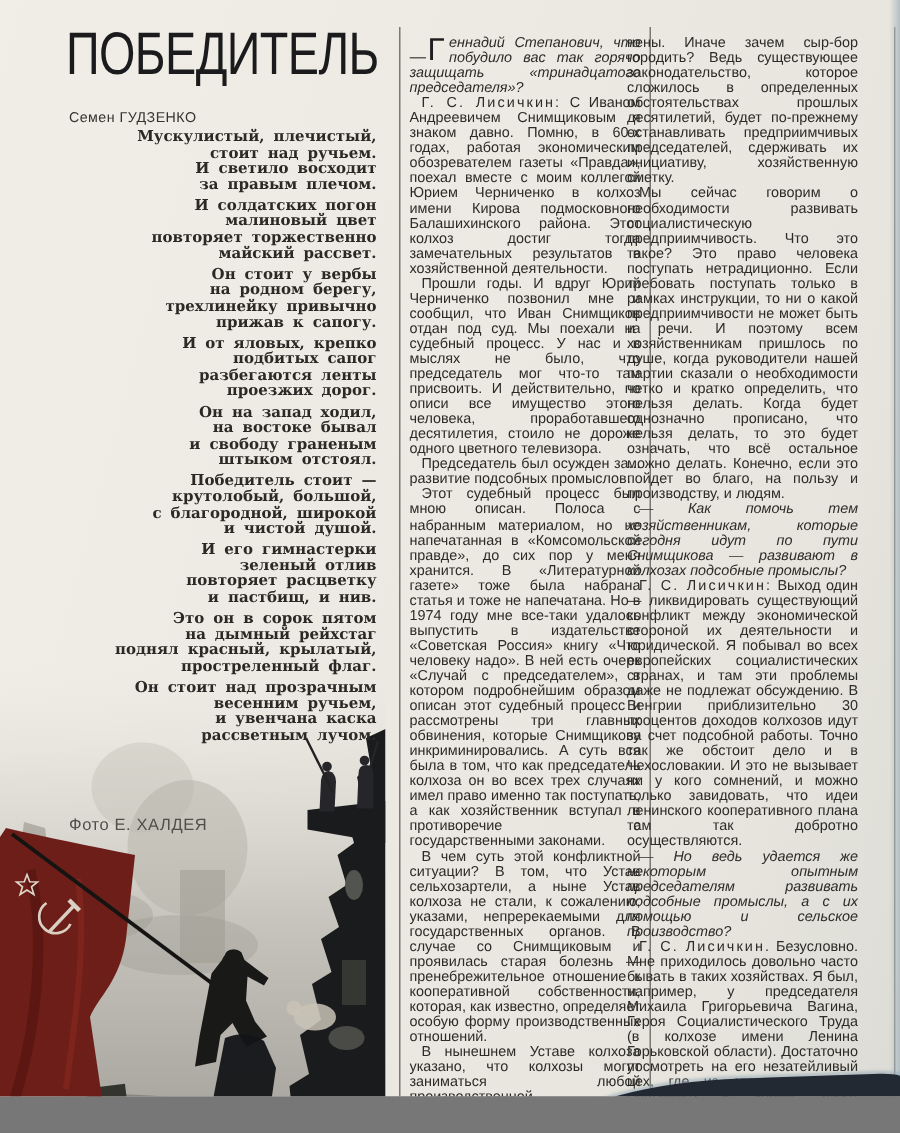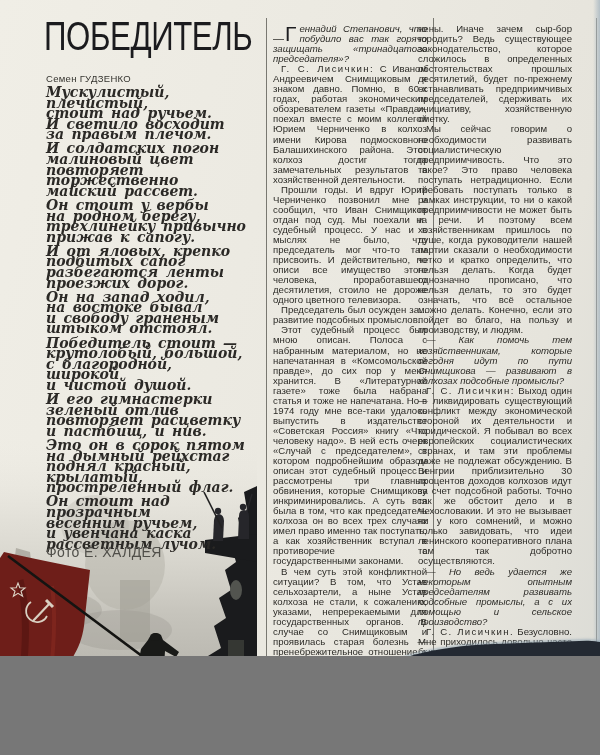--- a/index.html
+++ b/index.html
@@ -1,34 +1,34 @@
 <!DOCTYPE html>
 <html><head>
 <meta charset="utf-8">
 <style>
   html,body{margin:0;padding:0;background:#777;}
-  .page{position:relative;width:600px;height:656px;overflow:hidden;
+  .page{position:relative;width:600px;height:731px;overflow:hidden;
     background:linear-gradient(105deg,#f0eee6 0%,#ebe9e1 50%,#e6e4dc 82%,#dcdcd6 100%);
     font-family:"Liberation Sans",sans-serif;color:#2c2b27;}
   .edge-right{position:absolute;top:0;right:0;width:7px;height:100%;
     background:linear-gradient(to right,rgba(160,175,185,0),#b3bfc6);}
   .curl{position:absolute;right:-10px;bottom:-16px;width:230px;height:28px;background:#232932;
     border-radius:60% 12% 0 0 / 120% 40% 0 0;transform:rotate(-2deg);
     box-shadow:0 -2px 2px rgba(145,165,180,.55);}
   .rule{position:absolute;top:18px;height:722px;width:1px;background:#5d5b55;opacity:.8;}
   #rule1{left:266px}#rule2{left:433px}#rule3{left:596px}
 
   .title{position:absolute;left:44px;top:14px;font-size:40px;font-weight:400;color:#1b1b1e;
     transform:scaleX(.78);transform-origin:0 0;letter-spacing:-.5px;white-space:nowrap;}
   .author{position:absolute;left:46px;top:73px;font-size:9.5px;font-weight:normal;color:#35342f;letter-spacing:.3px;}
   .poem{position:absolute;left:46px;top:87px;width:205px;z-index:3;
-    font-family:"DejaVu Serif","Liberation Serif",serif;font-style:italic;font-weight:bold;
-    font-size:14px;line-height:10.6px;color:#2b2926;word-spacing:2.5px;}
+    font-family:"DejaVu Serif","Liberation Serif",serif;font-weight:bold;
+    font-size:10px;line-height:10.6px;color:#2b2926;word-spacing:2.5px;text-align:right;}
   .poem .stanza{margin:0 0 3.5px 0;}
-  .credit{position:absolute;left:46px;top:544px;font-size:14px;color:#504f4a;letter-spacing:.4px;z-index:3;}
+  .credit{position:absolute;left:46px;top:544px;font-size:11px;color:#504f4a;letter-spacing:.4px;z-index:3;}
 
   .photo{position:absolute;left:0;top:440px;width:257px;height:315px;z-index:1;}
 
   .col{position:absolute;top:24px;width:154px;height:716px;overflow:hidden;
     font-size:9.6px;line-height:10.05px;text-align:justify;color:#2c2b27;}
   #col1{left:273px}#col2{left:418px}
   .col p{margin:0;text-indent:8px;}
   .col p.lead{text-indent:0;font-style:italic;}
   .col p.question{font-style:italic;}
   .leadgroup{float:left;margin:1px 3px 0 0;font-style:normal;}

